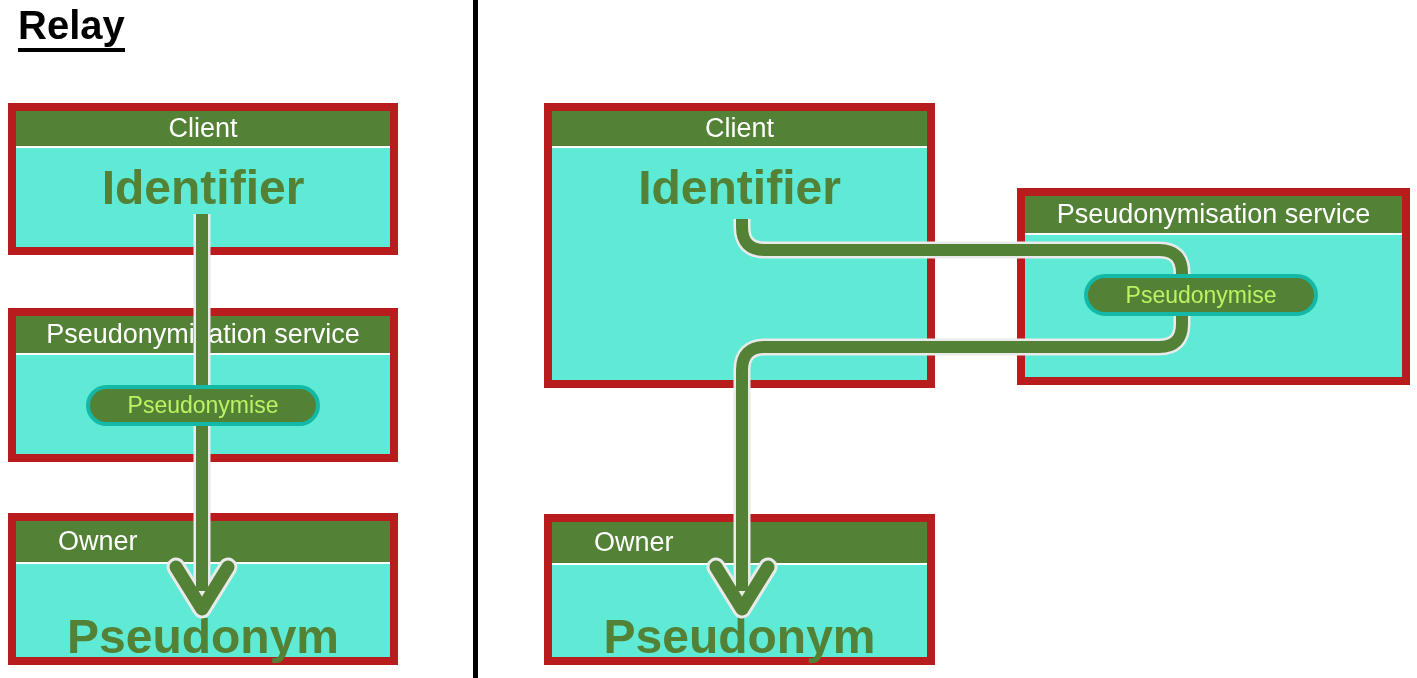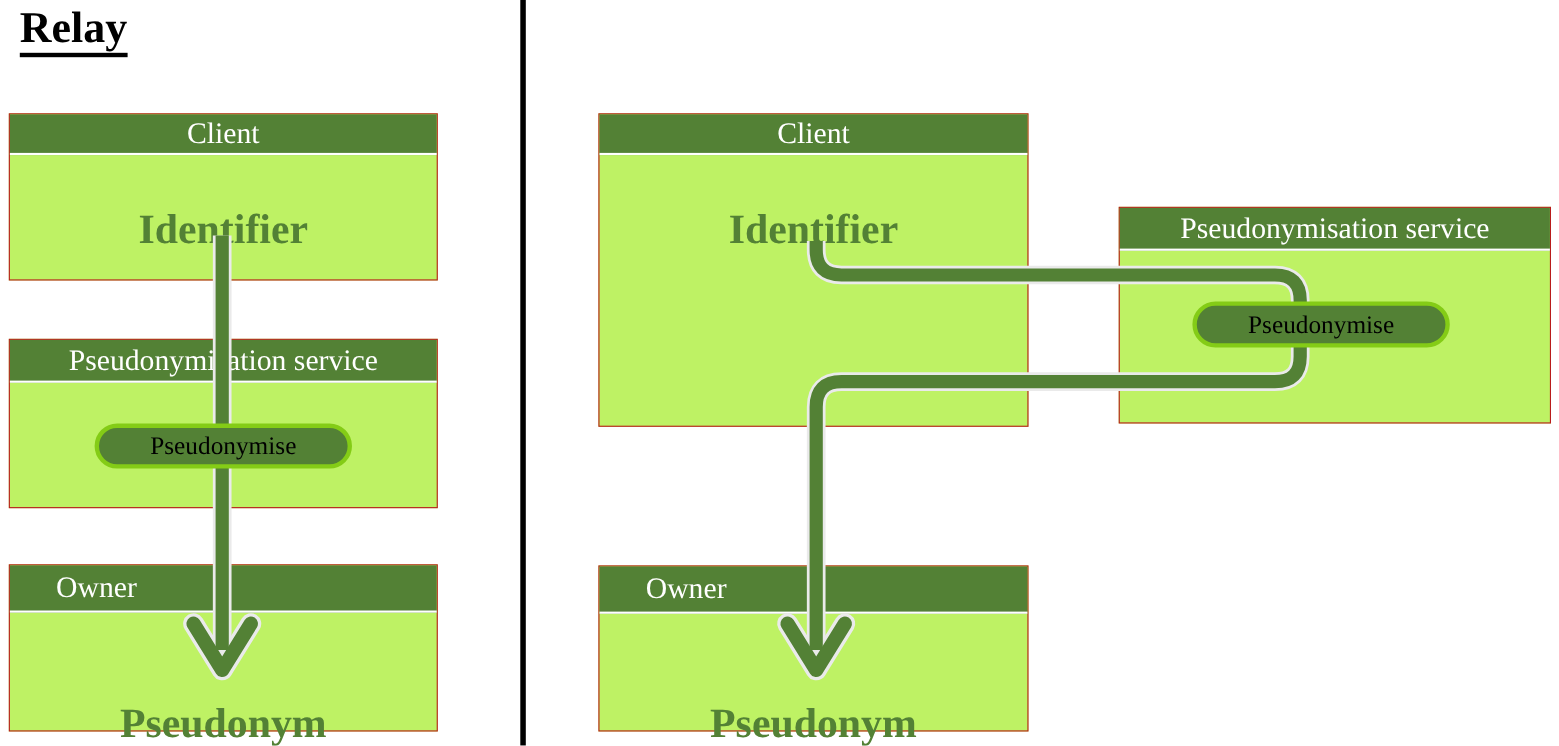--- a/index.html
+++ b/index.html
@@ -2,21 +2,21 @@
 <html><head>
 <meta charset="utf-8">
 <style>
   html, body { margin: 0; padding: 0; background: #ffffff; }
   .canvas {
     position: relative;
     width: 1417px;
     height: 678px;
     background: #ffffff;
     overflow: hidden;
-    font-family: Liberation Serif, serif;
+    font-family: Liberation Sans, sans-serif;
   }
 
   
   .panel-title {
     position: absolute;
     top: 3px;
     font-size: 40px;
     font-weight: 700;
     color: #000000;
     line-height: 1.1;
@@ -33,22 +33,22 @@
     left: 473px; top: 0;
     width: 5px; height: 678px;
     background: #000000;
     z-index: 4;
   }
 
   
   .ebox {
     position: absolute;
     box-sizing: border-box;
-    border: 1px solid #b91c1c;
-    background: #bef264;
+    border: 8px solid #b91c1c;
+    background: #5eead4;
     z-index: 1;
   }
   .ebox-header {
     box-sizing: content-box;
     background: #538135;
     border-bottom: 2px solid #ffffff;
     color: #ffffff;
     font-size: 27px;
     line-height: 1;
     display: flex;
@@ -70,27 +70,26 @@
   .reply-client  .ebox-header { height: 35px; }
   .reply-service { left: 1017px; top: 188px; width: 393px; height: 197px; }
   .reply-service .ebox-header { height: 37px; }
   .reply-owner   { left: 544px;  top: 514px; width: 391px; height: 151px; }
   .reply-owner   .ebox-header { height: 41px; }
 
   
   .value-label {
     position: absolute;
     z-index: 1;
-    font-size: 38px;
+    font-size: 48px;
     font-weight: 700;
     color: #538135;
     text-align: center;
     line-height: 44px;
     height: 44px;
-    margin-top: 21px;
   }
   .relay-identifier { left: 8px;   top: 166px; width: 390px; }
   .reply-identifier { left: 544px; top: 166px; width: 391px; }
   .relay-pseudonym  { left: 8px;   top: 615px; width: 390px; }
   .reply-pseudonym  { left: 544px; top: 615px; width: 391px; }
 
   
   .overlay {
     position: absolute;
     left: 0; top: 0;
@@ -99,23 +98,23 @@
   }
   .casing { stroke: #eaeaea; fill: none; }
   .flow   { stroke: #538135; fill: none; }
 
   
   .pill {
     position: absolute;
     z-index: 3;
     box-sizing: border-box;
     background: #538135;
-    border: 4px solid #84cc16;
+    border: 4px solid #14b8a6;
     border-radius: 22px;
-    color: #000000;
+    color: #bef264;
     font-size: 23px;
     line-height: 1;
     display: flex;
     align-items: center;
     justify-content: center;
     white-space: nowrap;
   }
   .relay-pill { left: 86px;   top: 385px; width: 234px; height: 41px; }
   .reply-pill { left: 1084px; top: 274px; width: 234px; height: 42px; }
 </style>

